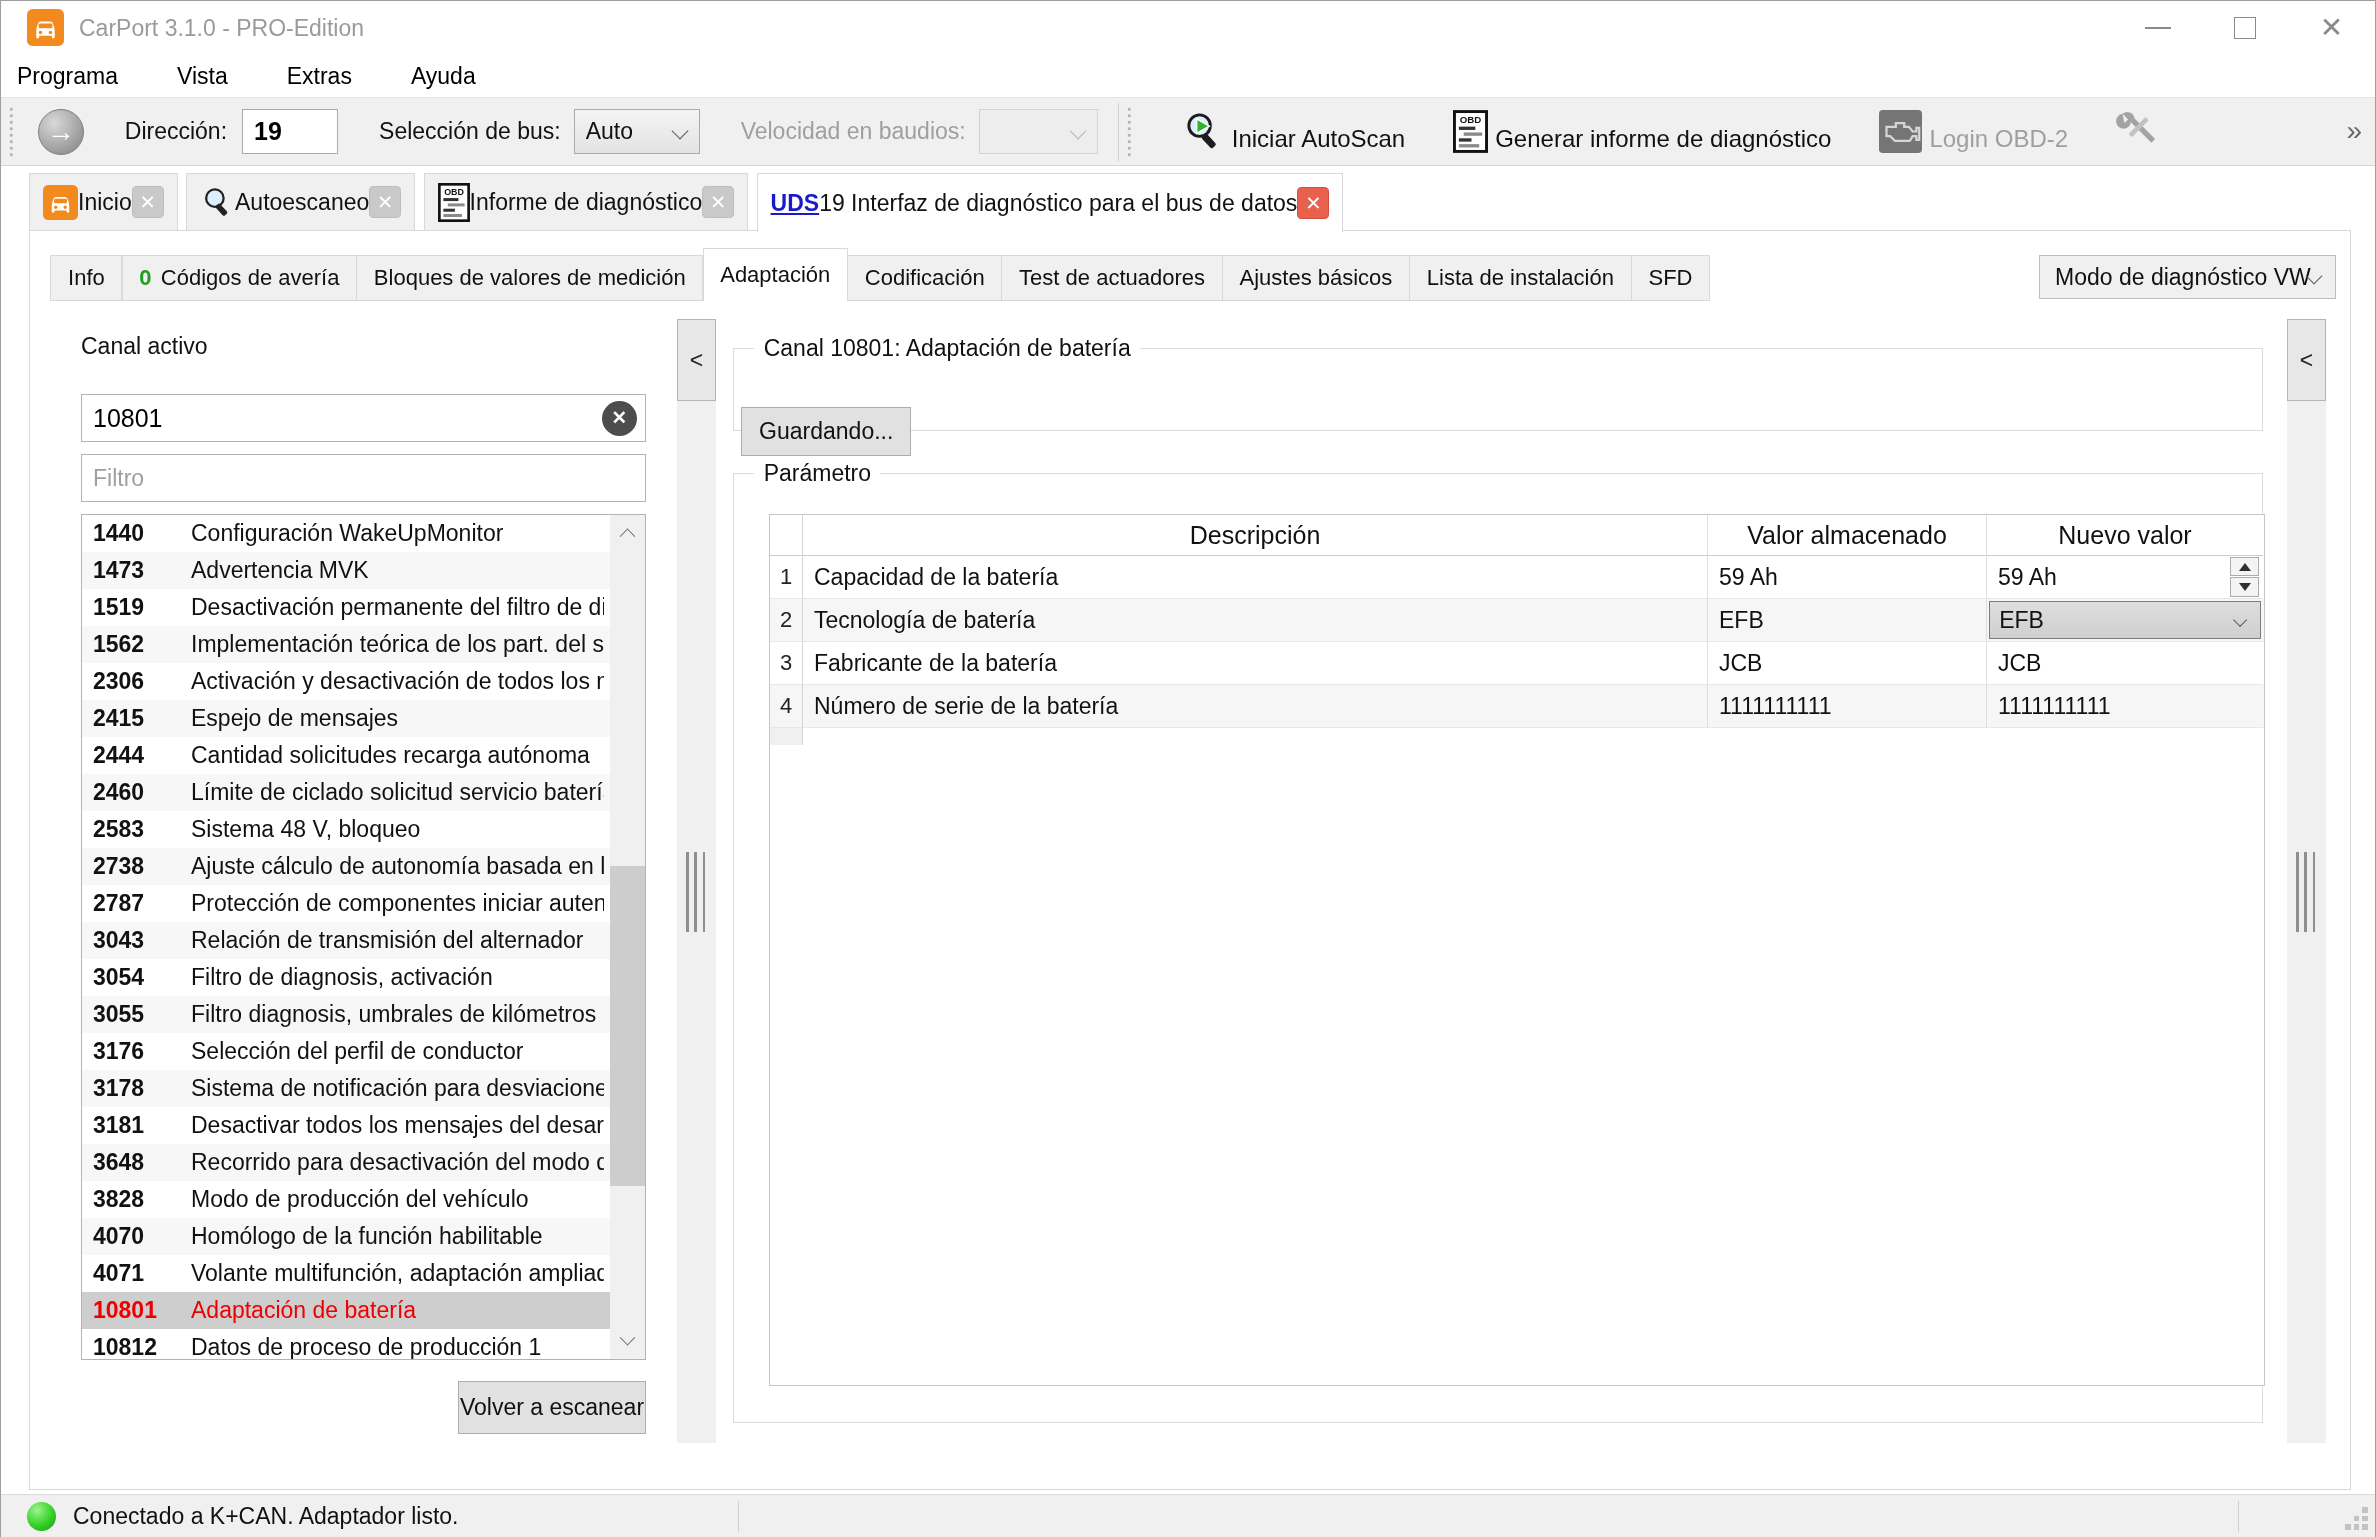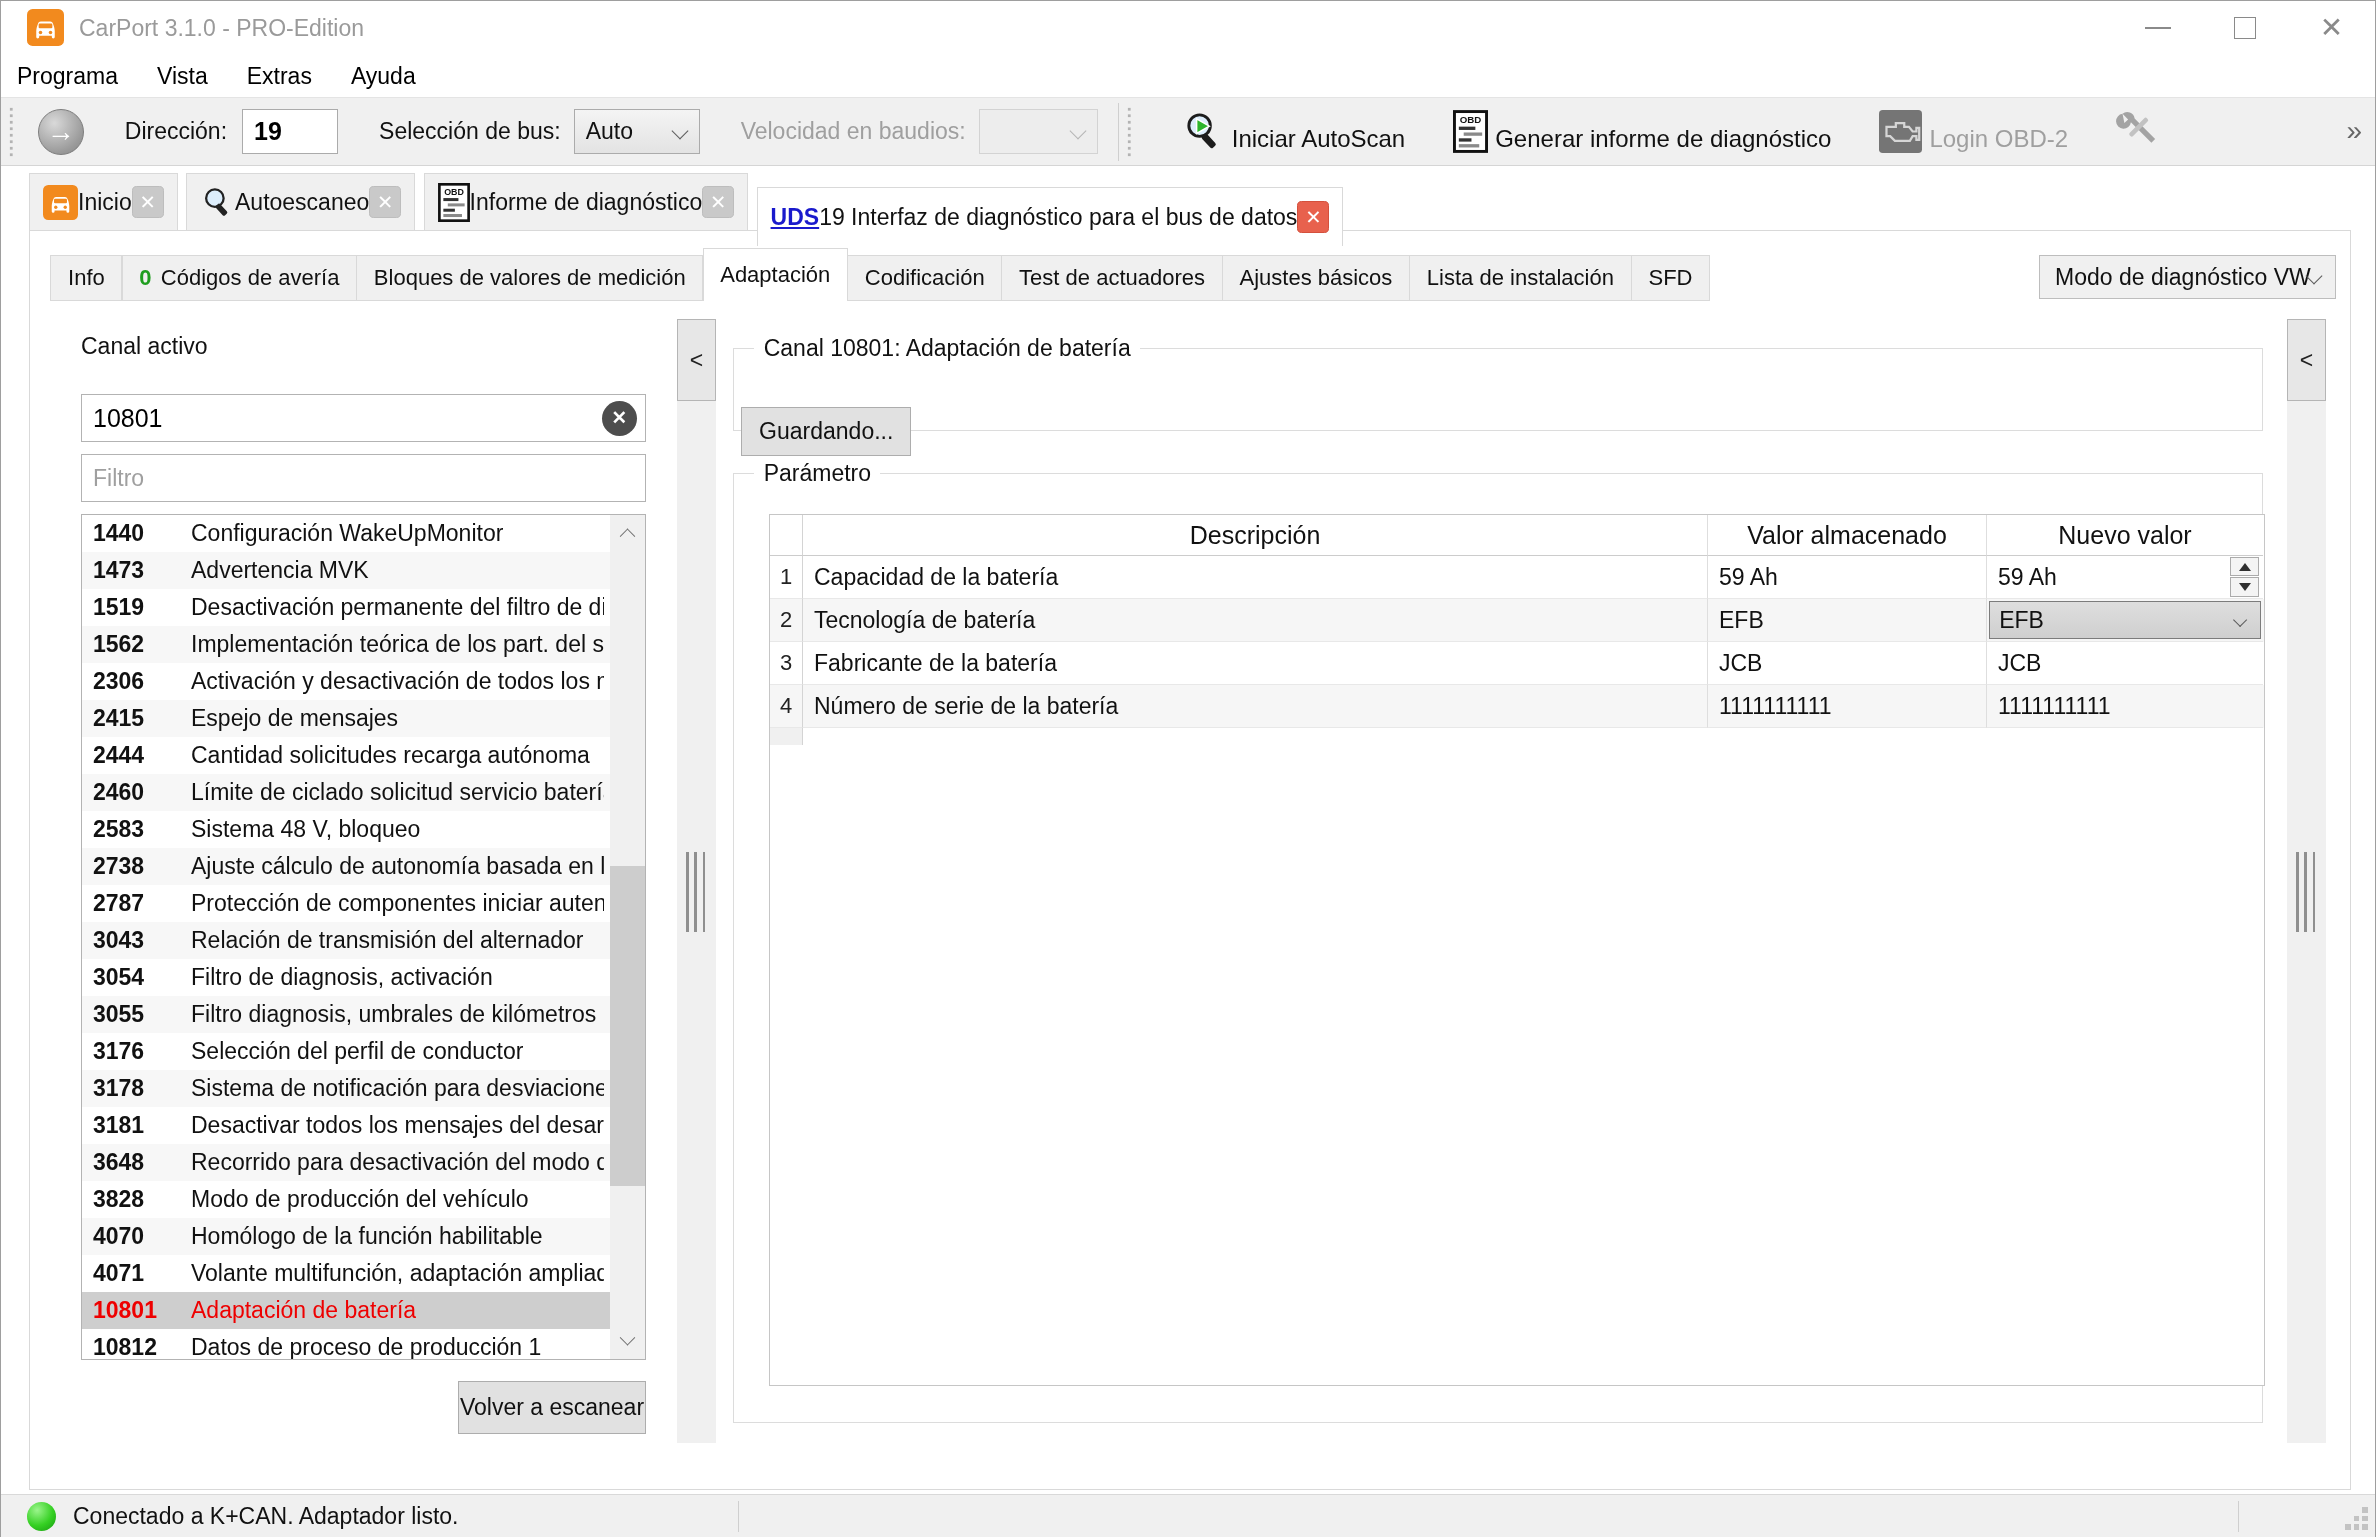--- a/index.html
+++ b/index.html
@@ -11,21 +11,21 @@
   .titlebar { position:absolute; left:0; top:0; right:0; height:54px; background:#fff; }
   .app-icon { position:absolute; left:26px; top:8.3px; width:37px; height:37px; }
   .title-text { position:absolute; left:78px; top:0; line-height:54px; font-size:23px; color:#9a9a9a; }
   .win-controls { position:absolute; right:0; top:0; height:54px; display:flex; }
   .win-btn { width:87px; height:54px; display:flex; align-items:center; justify-content:center; color:#7b7b7b; }
   .glyph-min { width:26px; height:2.8px; background:#8a8a8a; }
   .glyph-max { width:22px; height:22px; border:1.9px solid #8a8a8a; }
   .glyph-close { font-size:28px; color:#8a8a8a; line-height:1; }
 
   
-  .menubar { position:absolute; left:0; top:54px; right:0; height:43px; background:#fff; display:flex; align-items:center; padding-left:16px; gap:39px; }
+  .menubar { position:absolute; left:0; top:54px; right:0; height:43px; background:#fff; display:flex; align-items:center; padding-left:16px; gap:59px; }
   .menu-item { font-size:23px; color:#000; }
 
   
   .toolbar { position:absolute; left:0; top:96px; right:0; height:69px; background:#f0f0f0; border-top:0.9px solid #e4e4e4; border-bottom:0.9px solid #d5d5d5; display:flex; align-items:center; }
   .grip-dots { width:7.4px; height:52px; margin-left:7.4px; background-image:radial-gradient(circle, #b3b3b3 1.5px, transparent 1.7px); background-size:6.5px 6.5px; }
   .nav-circle { width:46px; height:46px; margin-left:22px; border-radius:50%; background:radial-gradient(circle at 35% 30%, #d9d9d9, #9a9a9a 70%, #868686); border:0.9px solid #7d7d7d; display:flex; align-items:center; justify-content:center; color:#fff; font-size:28px; font-weight:bold; }
   .tb-label { font-size:23px; margin-left:41px; }
   .tb-label.dim { color:#9f9f9f; }
   .addr-input { margin-left:15px; width:96px; height:45px; border:0.9px solid #ababab; background:#fff; font-family:"Liberation Sans",sans-serif; font-size:25px; font-weight:bold; padding-left:11px; }
   .combo { margin-left:13px; width:126px; height:45px; border:0.9px solid #ababab; background:linear-gradient(#f4f4f4,#e3e3e3); display:flex; align-items:center; padding-left:11px; font-size:23px; position:relative; }
@@ -35,21 +35,21 @@
   .chev.dim { border-color:#b5b5b5; }
   .tb-sep { width:0.9px; height:58px; background:#cfcfcf; margin-left:20.4px; }
   .tb-btn { display:flex; align-items:flex-end; gap:7px; font-size:24px; margin-left:48px; }
   .tb-btn.dim { color:#9f9f9f; }
   .tb-btn:first-of-type { margin-left:16.7px; }
   .overflow-glyph { position:absolute; right:13px; top:16.7px; font-size:28px; color:#666; }
 
   
   .tabbar { position:absolute; left:28px; top:172px; height:59px; display:flex; gap:8.3px; z-index:3; }
   .tab { height:58px; display:flex; align-items:center; background:#f0f0f0; border:0.9px solid #d9d9d9; padding:0 13px; font-size:23px; }
-  .tab.active { background:#fff; border-bottom:none; height:59px;margin-top:14px; }
+  .tab.active { background:#fff; border-bottom:none; height:59px; }
   .tab-close { width:32px; height:32px; border-radius:4.6px; background:#c9c9c9; border:0.9px solid #bdbdbd; color:#fff; display:flex; align-items:center; justify-content:center; font-size:19.5px; }
   .tab.active .tab-close { background:#e8614d; border-color:#d4503c; }
   .uds-text { color:#1a1acc; font-weight:bold; text-decoration:underline; font-size:23px; }
 
   
   .content-panel { position:absolute; left:28px; top:229px; width:2322px; height:1260px; background:#fff; border:0.9px solid #d9d9d9; }
 
   .subtabs { position:absolute; left:20.4px; top:16.7px; height:53px; display:flex; align-items:flex-end; }
   .subtab { height:46px; display:flex; align-items:center; gap:9.3px; padding:0 16.7px; background:#f0f0f0; border:0.9px solid #d9d9d9; margin-left:-0.9px; font-size:22px; position:relative; }
   .subtab:first-child { margin-left:0; }

